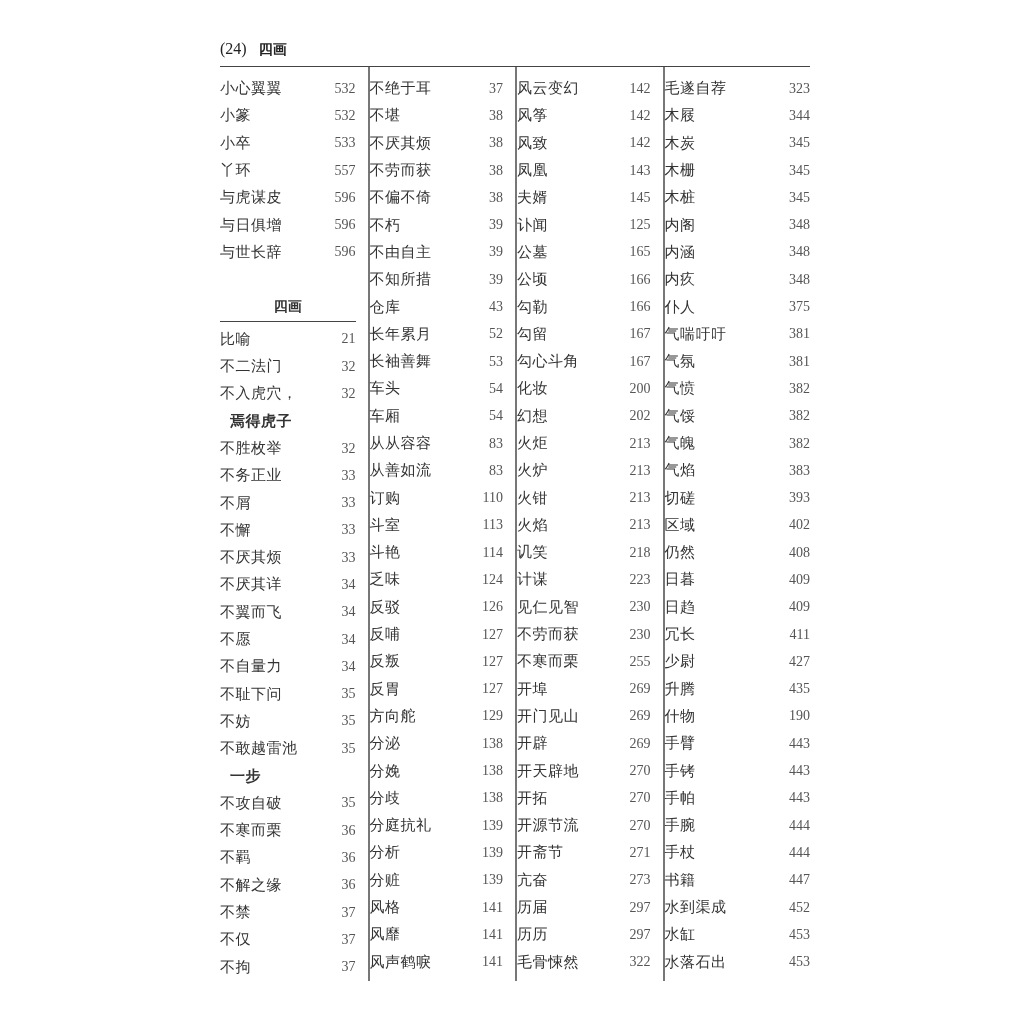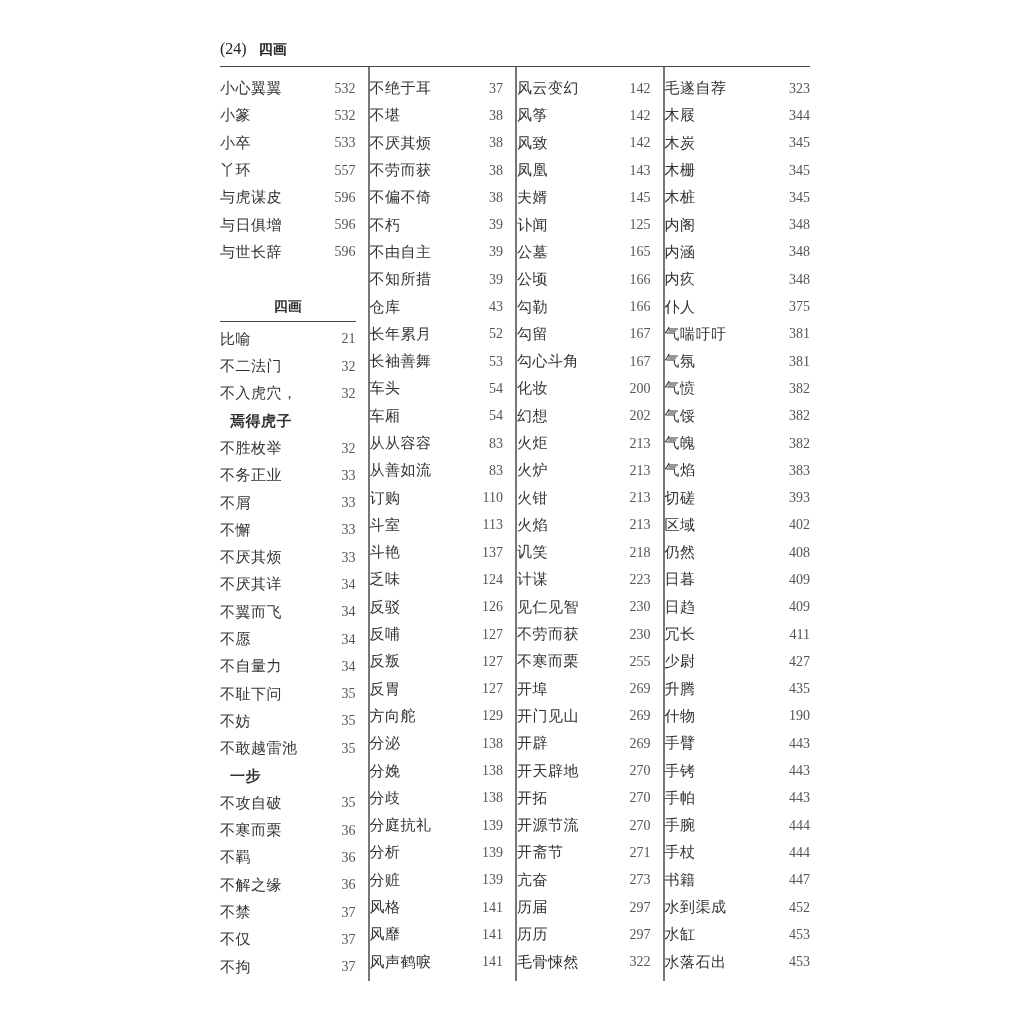--- a/index.html
+++ b/index.html
@@ -235,21 +235,21 @@
           <div class="row">
             <span class="term">订购</span>
             <span class="pg">110</span>
           </div>
           <div class="row">
             <span class="term">斗室</span>
             <span class="pg">113</span>
           </div>
           <div class="row">
             <span class="term">斗艳</span>
-            <span class="pg">137</span>
+            <span class="pg">114</span>
           </div>
           <div class="row">
             <span class="term">乏味</span>
             <span class="pg">124</span>
           </div>
           <div class="row">
             <span class="term">反驳</span>
             <span class="pg">126</span>
           </div>
           <div class="row">

